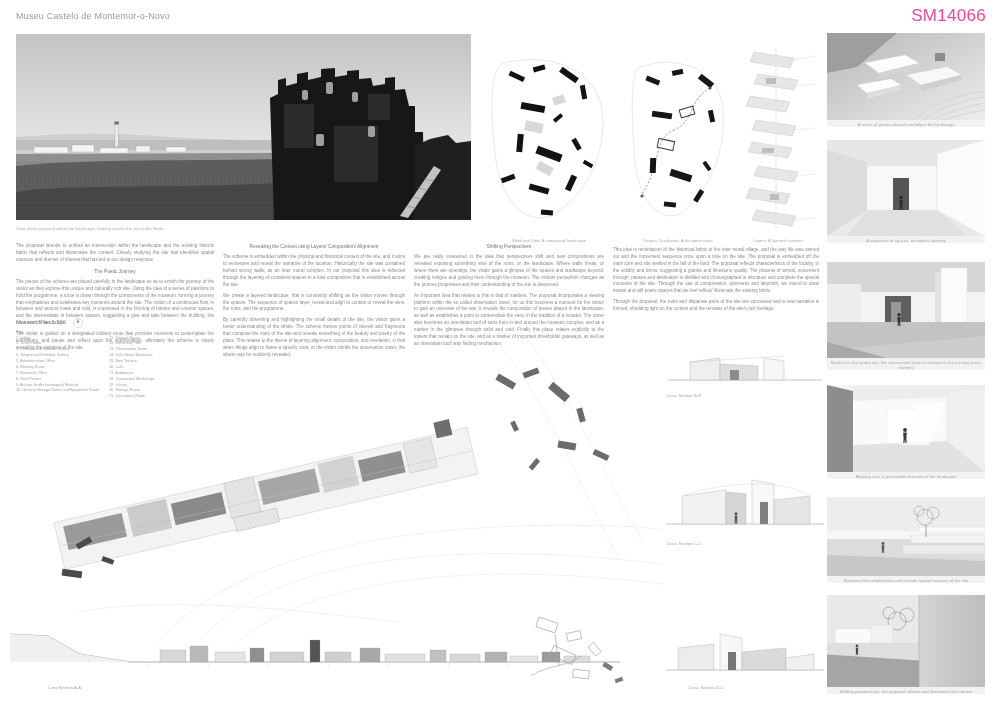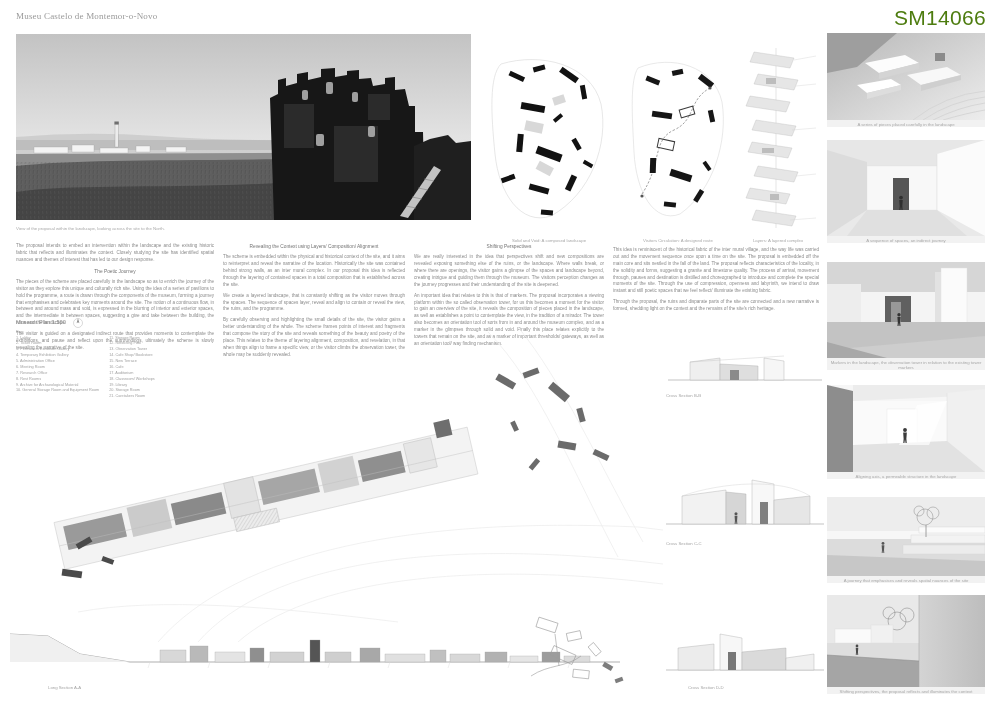--- a/index.html
+++ b/index.html
@@ -1,20 +1,20 @@
 <!DOCTYPE html>
 <html><head>
 <meta charset="utf-8">
 <style>
   html,body{margin:0;padding:0;background:#e9e9e9;}
   .board{position:relative;width:1000px;height:706px;background:#ffffff;overflow:hidden;
          font-family:"Liberation Sans",sans-serif;color:#8f8f8f;}
   .abs{position:absolute;}
-  .page-title{font-size:9px;color:#9a9a9a;letter-spacing:.2px;font-family:Liberation Serif, serif;}
-  .page-code{font-size:21px;color:#4d7c0f;letter-spacing:.3px;}
+  .page-title{font-size:9px;color:#9a9a9a;letter-spacing:.2px;}
+  .page-code{font-size:17px;color:#ec4899;letter-spacing:.3px;}
   .tiny-cap{font-size:4.3px;color:#a8a8a8;line-height:1.2;}
   .cap-center{text-align:center;}
   .essay{font-size:4.6px;line-height:1.5;color:#8b8b8b;text-align:justify;}
   .essay p{margin:0 0 4px 0;}
   .essay h4{margin:0 0 4px 0;font-size:4.8px;font-weight:normal;color:#737373;text-align:center;}
   .legend-title{font-size:5.6px;color:#8a8a8a;margin:0 0 2px 0;}
   .key-label{font-size:4.2px;color:#9a9a9a;margin:0 0 1.5px 0;}
   .key-col{font-size:3.8px;line-height:1.55;color:#a2a2a2;}
   .key-col div{white-space:nowrap;}
   .render{background:#f2f2f2;overflow:hidden;}

